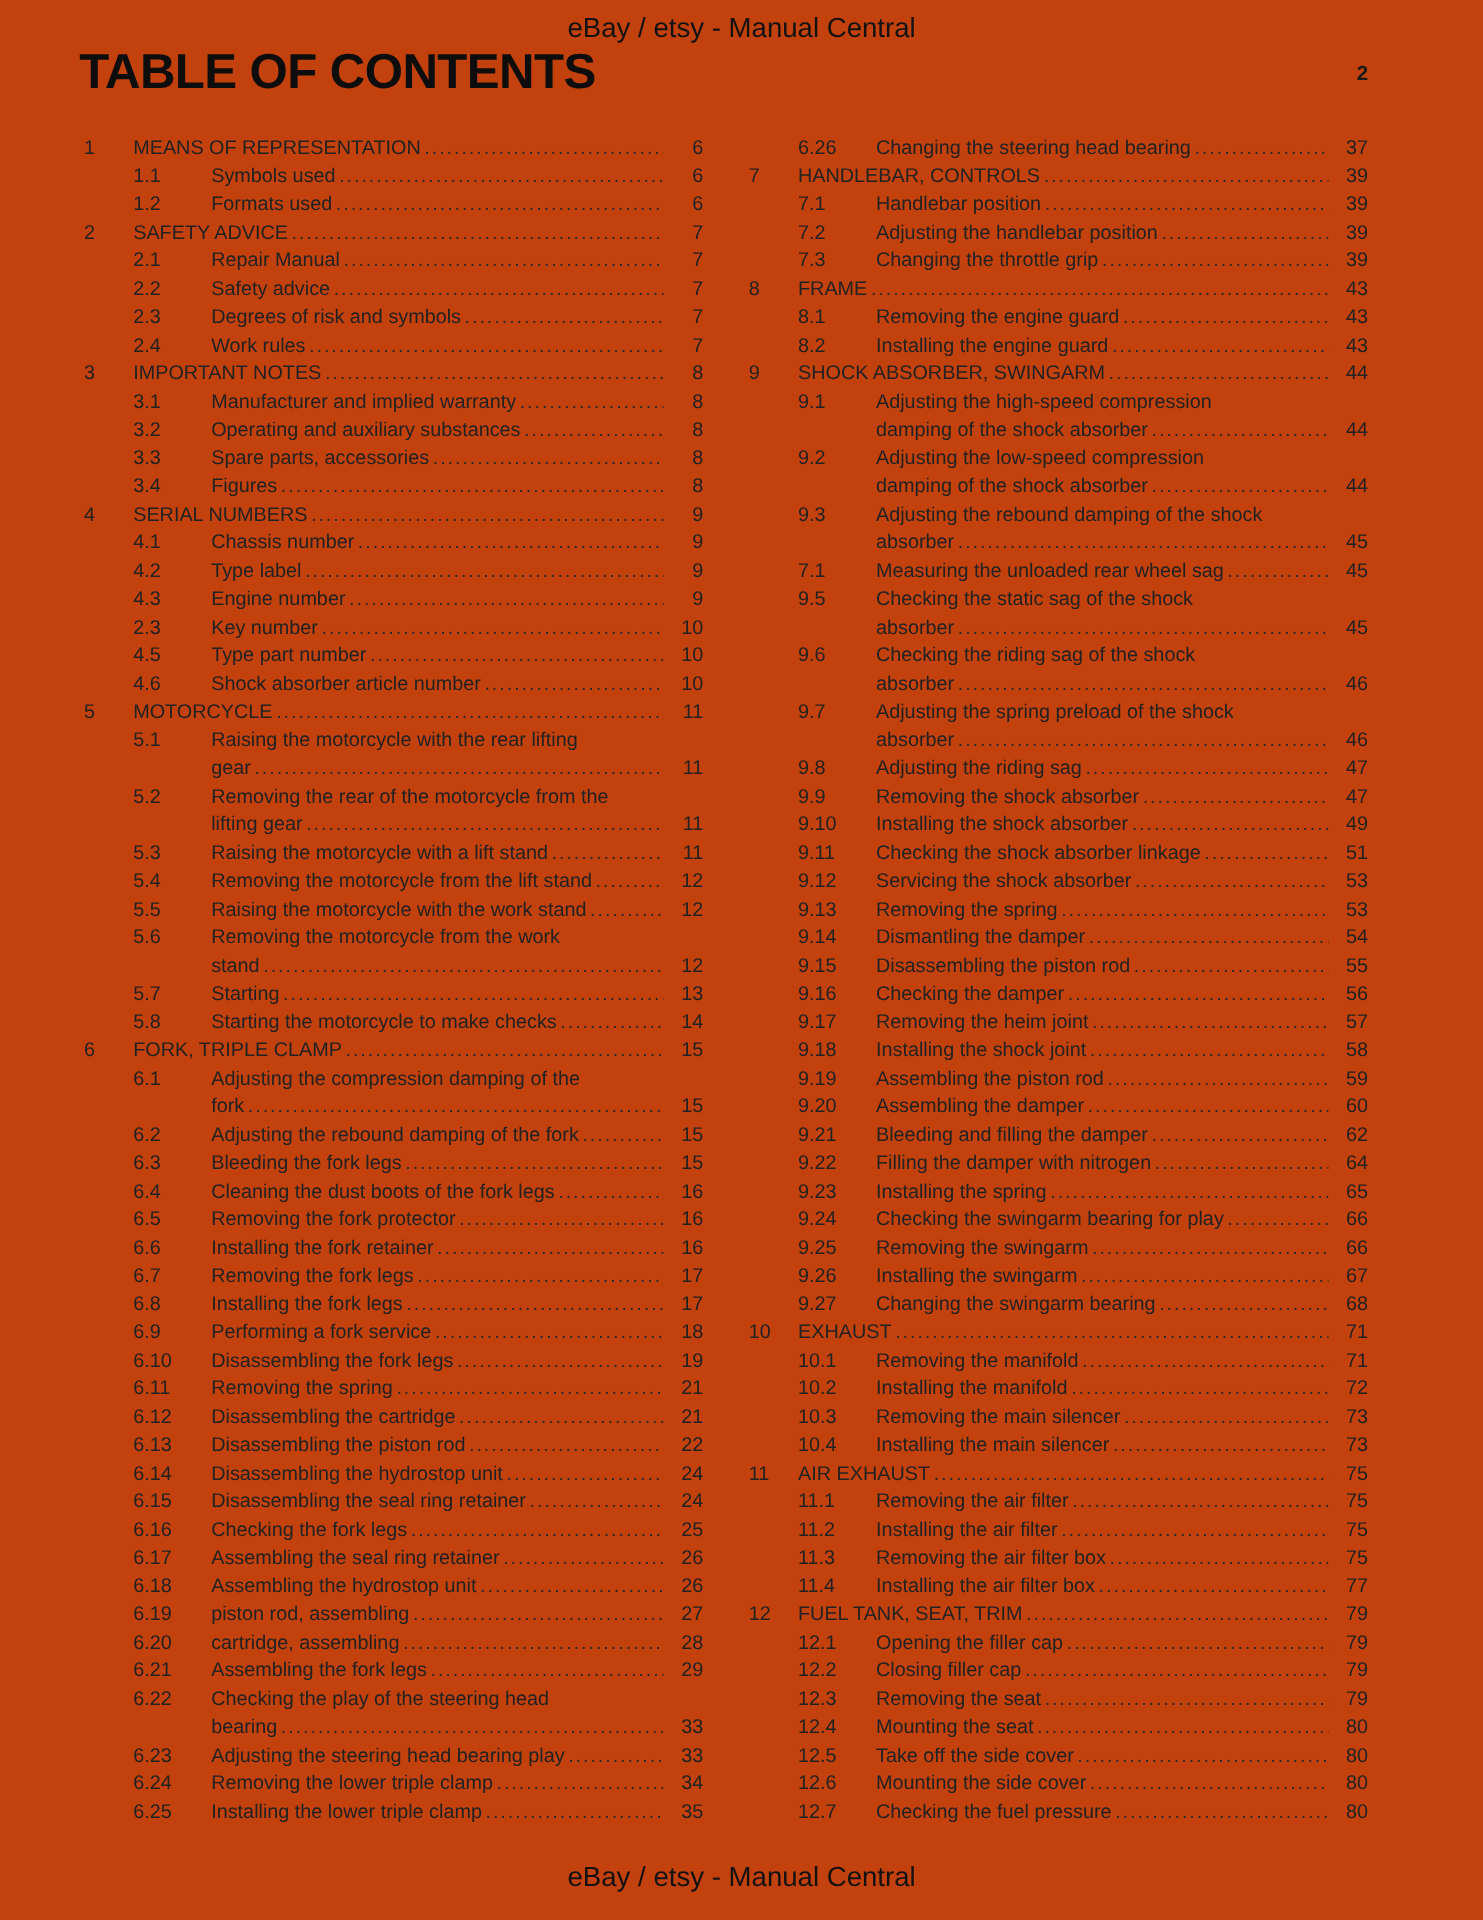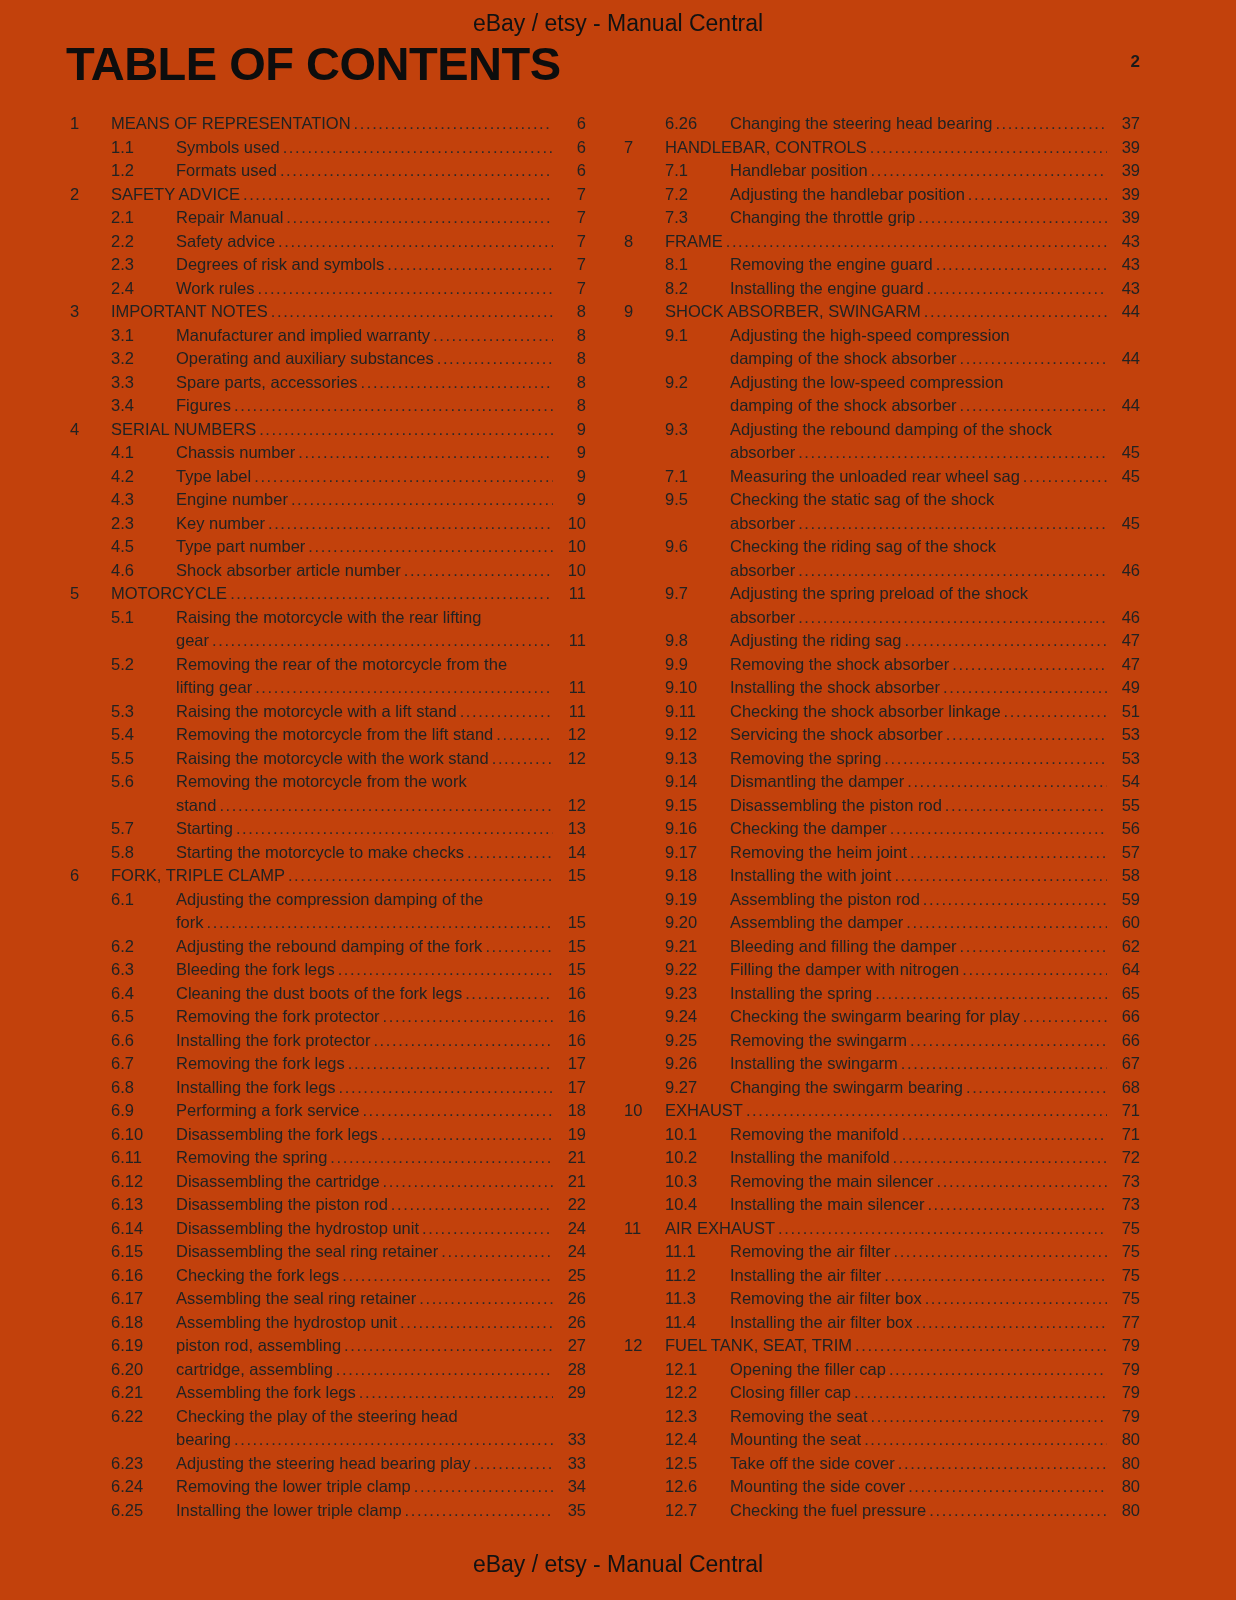--- a/index.html
+++ b/index.html
@@ -15,21 +15,21 @@
   .watermark-top {
     position: absolute;
     top: 10px; left: 0; right: 0;
     text-align: center;
     font-size: 23px;
     color: #121212;
   }
   .doc-title {
     position: absolute;
     top: 36px; left: 66px;
-    font-size: 47px;
+    font-size: 41px;
     font-weight: bold;
     letter-spacing: -0.5px;
     color: #0d0d0d;
     white-space: nowrap;
   }
   .page-num {
     position: absolute;
     top: 52px; right: 96px;
     font-size: 17px;
     font-weight: bold;
@@ -381,21 +381,21 @@
           <div class="line">
             <span class="num">6.5</span>
             <span class="txt">Removing the fork protector</span>
             <span class="dots"></span>
             <span class="pg">16</span>
           </div>
         </div>
         <div class="entry lvl2">
           <div class="line">
             <span class="num">6.6</span>
-            <span class="txt">Installing the fork protector</span>
+            <span class="txt">Installing the fork retainer</span>
             <span class="dots"></span>
             <span class="pg">16</span>
           </div>
         </div>
         <div class="entry lvl2">
           <div class="line">
             <span class="num">6.7</span>
             <span class="txt">Removing the fork legs</span>
             <span class="dots"></span>
             <span class="pg">17</span>
@@ -779,21 +779,21 @@
           <div class="line">
             <span class="num">9.17</span>
             <span class="txt">Removing the heim joint</span>
             <span class="dots"></span>
             <span class="pg">57</span>
           </div>
         </div>
         <div class="entry lvl2">
           <div class="line">
             <span class="num">9.18</span>
-            <span class="txt">Installing the with joint</span>
+            <span class="txt">Installing the shock joint</span>
             <span class="dots"></span>
             <span class="pg">58</span>
           </div>
         </div>
         <div class="entry lvl2">
           <div class="line">
             <span class="num">9.19</span>
             <span class="txt">Assembling the piston rod</span>
             <span class="dots"></span>
             <span class="pg">59</span>

